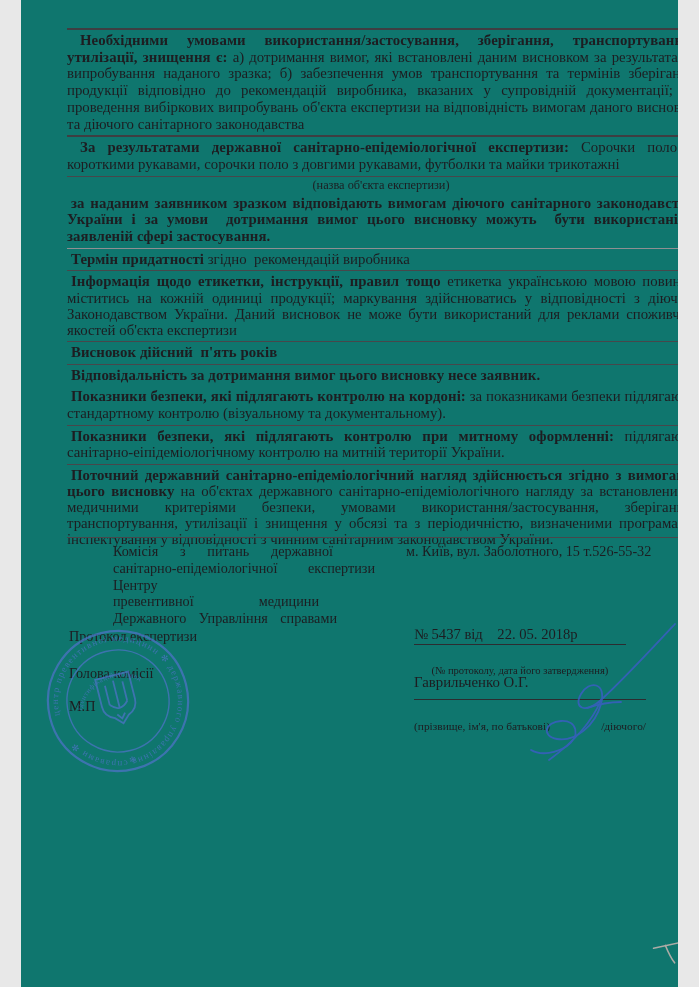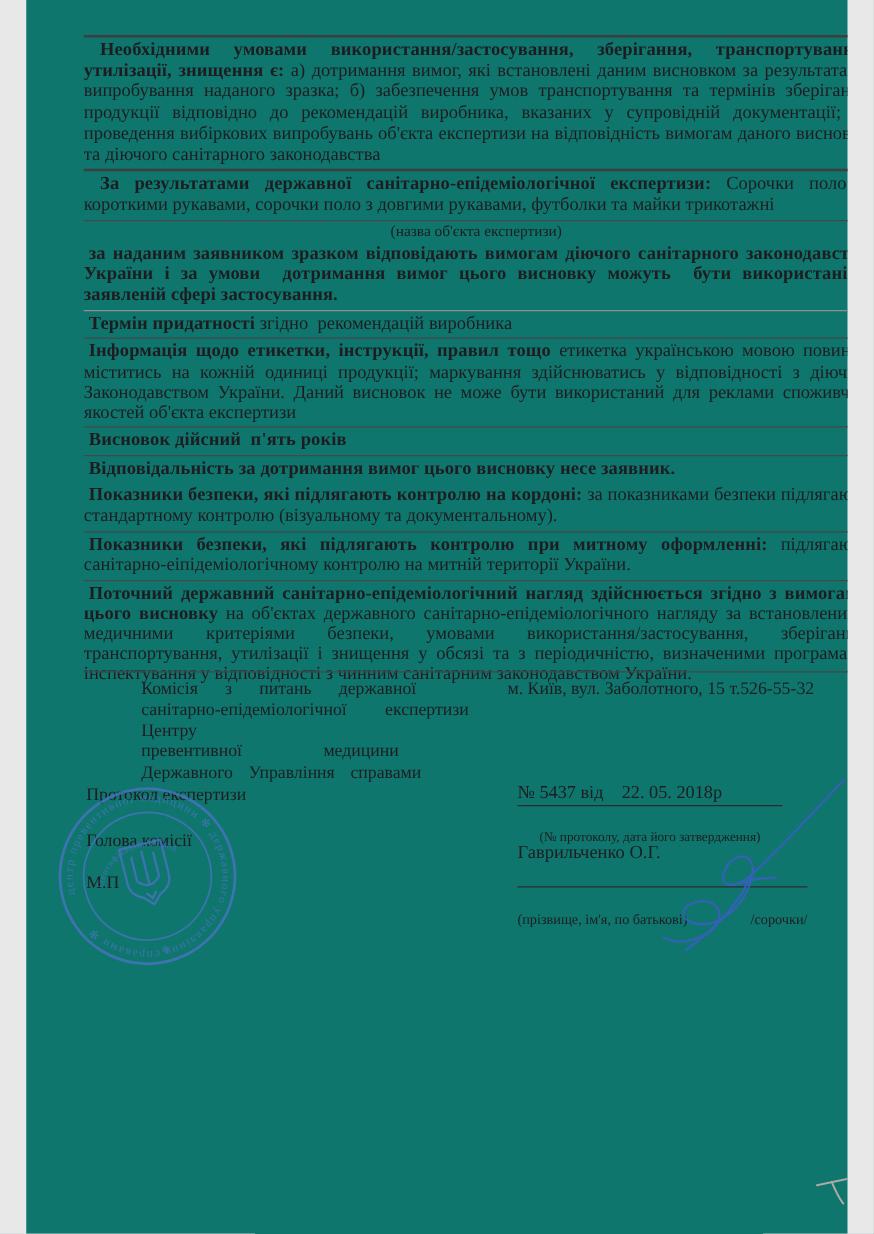--- a/index.html
+++ b/index.html
@@ -39,21 +39,21 @@
   .commission{position:absolute;left:2px;top:5px;width:272px;}
   .commission div{line-height:16.8px;text-align:justify;text-align-last:justify;margin-left:44px;}
   .cm-w1{width:220px;} .cm-w2{width:262px;} .cm-w3{width:206px;} .cm-w4{width:224px;}
   .address{position:absolute;left:339px;top:5px;width:280px;line-height:16.8px;}
   .protocol-label{position:absolute;left:2px;top:90px;}
   .protocol-group{position:absolute;left:347px;top:88px;width:212px;}
   .protocol-value{display:block;border-bottom:1.5px solid #2c2c30;padding-bottom:1px;font-size:14.6px;}
   .small-cap{font-size:10.6px;line-height:12px;display:block;text-align:center;margin-top:20px;}
   .chair-label{position:absolute;left:2px;top:127px;}
   .name-group{position:absolute;left:347px;top:136px;width:232px;}
-  .name-line{display:block;border-bottom:1.5px solid #2c2c30;padding-bottom:18px;font-size:14.8px;}
+  .name-line{display:block;border-bottom:1.5px solid #2c2c30;padding-bottom:8px;font-size:14.8px;}
   .sign-caps{display:flex;justify-content:space-between;font-size:11.4px;margin-top:20px;}
   .mp-label{position:absolute;left:2px;top:160px;}
 
   
   .stamp{position:absolute;left:22px;top:626px;width:150px;height:150px;
          transform:rotate(-14deg);opacity:.78;pointer-events:none;}
   .signature{position:absolute;left:448px;top:612px;width:230px;height:160px;pointer-events:none;}
   .pencil-mark{position:absolute;left:630px;top:940px;width:42px;height:28px;
                color:#adaba6;transform:rotate(-4deg);}
   .corner-tick{position:absolute;left:688px;top:0;width:2px;height:26px;background:#2a2a2a;}
@@ -126,21 +126,21 @@
       <span class="protocol-value keep-sp">№ 5437 від    22. 05. 2018р</span>
       <span class="small-cap">(№ протоколу, дата його затвердження)</span>
     </div>
 
     <div class="chair-label">Голова комісії</div>
 
     <div class="name-group">
       <span class="name-line">Гаврильченко О.Г.</span>
       <span class="sign-caps">
         <span>(прізвище, ім'я, по батькові)</span>
-        <span>/сорочки/</span>
+        <span>/діючого/</span>
       </span>
     </div>
 
     <div class="mp-label">М.П</div>
 
   </div>
 
   <svg class="stamp" viewBox="-75 -75 150 150">
     <g stroke="#4a73c2" fill="none" stroke-width="2.2">
       <circle cx="0" cy="0" r="70"></circle>

